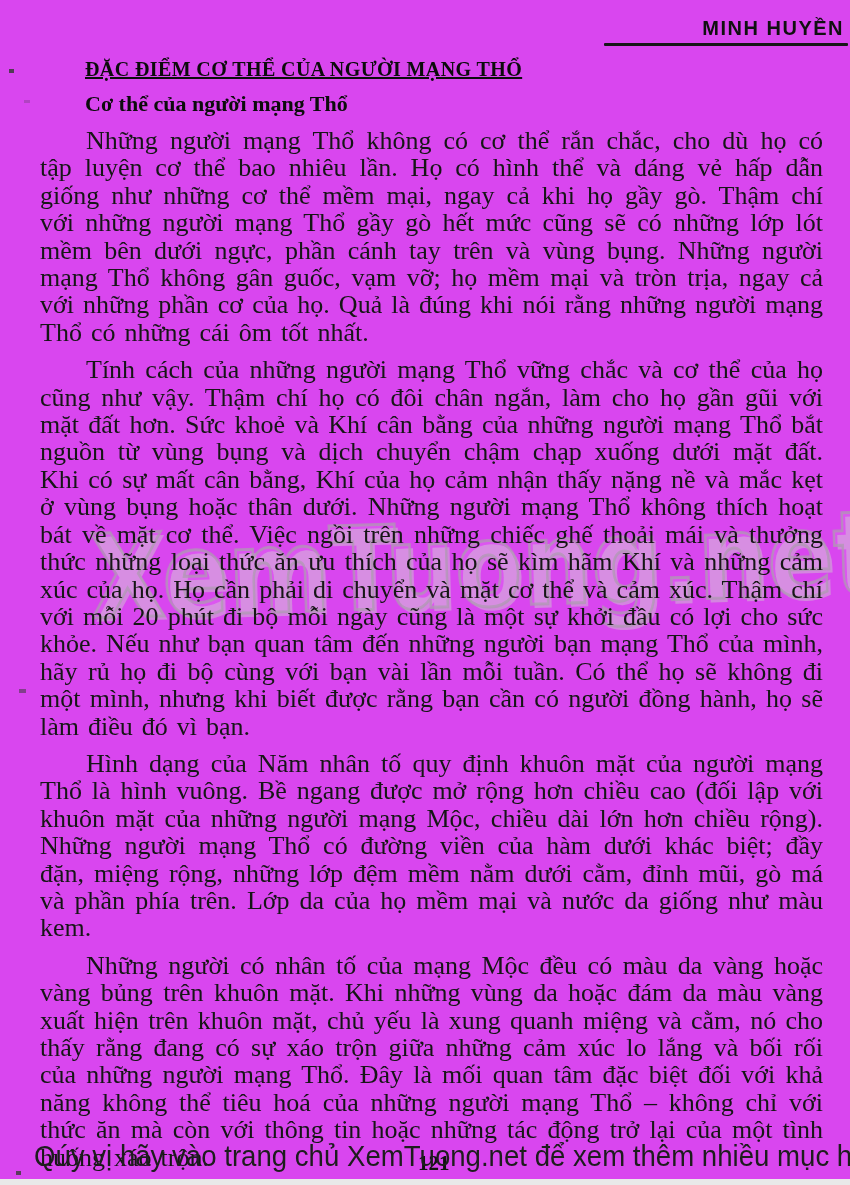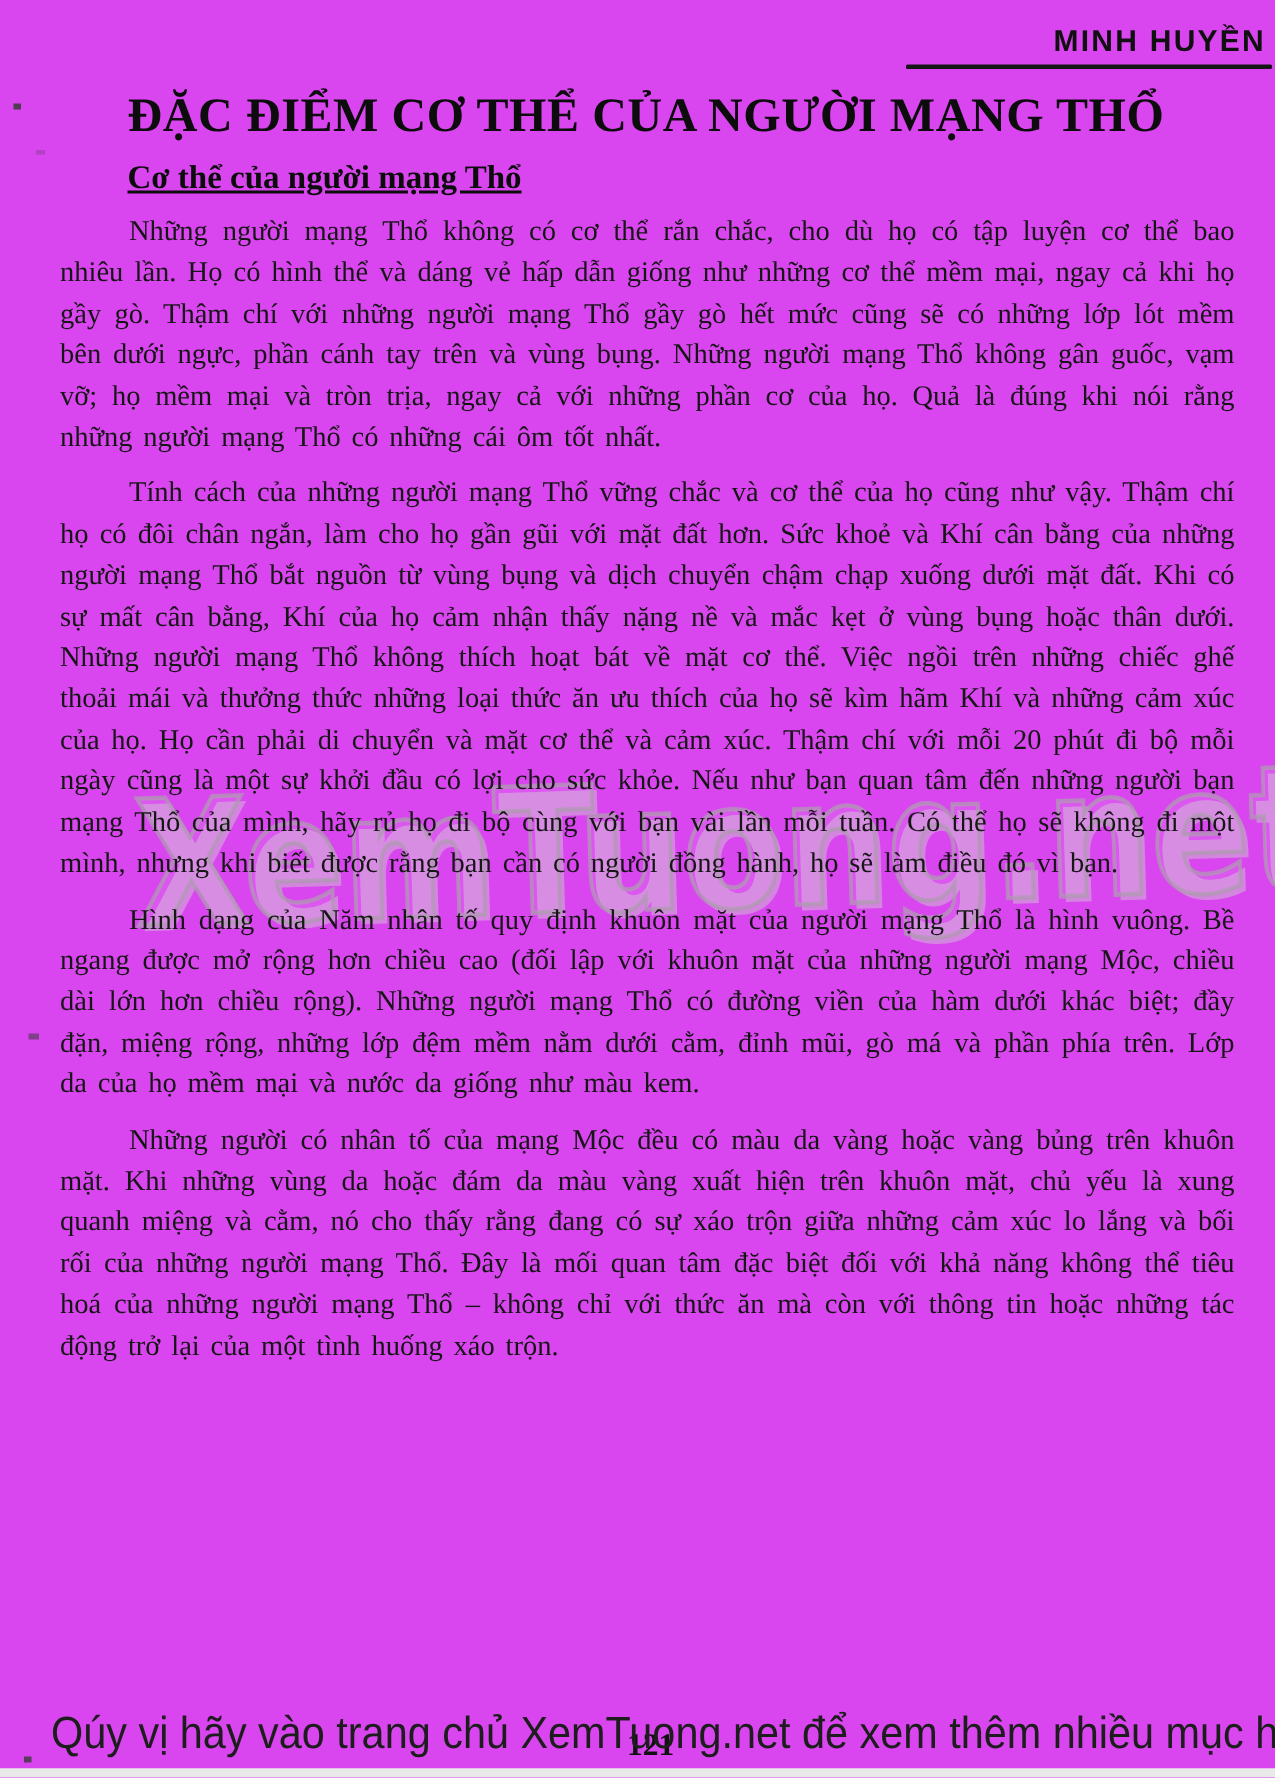--- a/index.html
+++ b/index.html
@@ -23,30 +23,30 @@
     position:absolute;top:43px;left:604px;width:244px;height:3px;
     background:#161616;border-radius:1px;
   }
   
   .content{
     position:absolute;top:58px;left:40px;width:783px;
     z-index:2;
   }
   .page-title{
     margin:0 0 8px 45px;
-    font-size:32px;font-weight:700;letter-spacing:.4px;
-    color:#0c0c0c;white-space:nowrap;
+    font-size:20px;font-weight:700;letter-spacing:.4px;
+    color:#0c0c0c;white-space:nowrap;text-decoration:underline;
   }
   .section-heading{
     margin:10px 0 10px 45px;
-    font-size:22px;font-weight:700;color:#0c0c0c;text-decoration:underline;
+    font-size:22px;font-weight:700;color:#0c0c0c;
   }
   .para{
     margin:0 0 10px 0;
-    font-size:19px;line-height:27.4px;
+    font-size:26px;line-height:27.4px;
     text-align:justify;text-indent:46px;
     word-spacing:2.5px;
     color:#161616;
   }
   
   .watermark{
     position:absolute;top:520px;left:88px;z-index:1;
     font-family:"DejaVu Sans", sans-serif;
     font-weight:700;font-size:116px;line-height:1;
     color:rgba(255,255,255,0.10);

